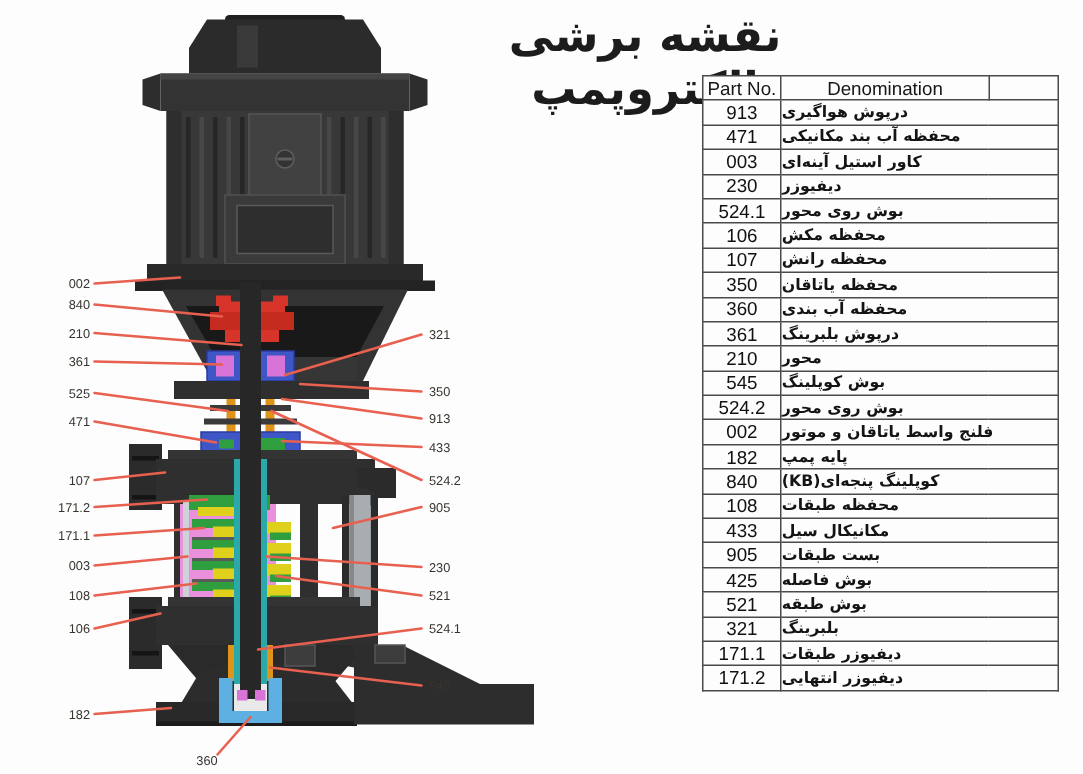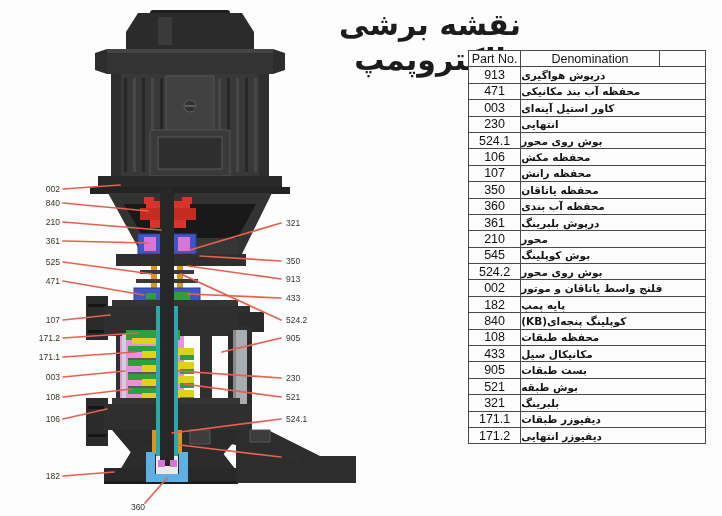--- a/index.html
+++ b/index.html
@@ -70,21 +70,21 @@
       <tr>
         <td class="pn">471</td>
         <td class="dn" colspan="2">محفظه آب بند مکانیکی</td>
       </tr>
       <tr>
         <td class="pn">003</td>
         <td class="dn" colspan="2">کاور استیل آینه‌ای</td>
       </tr>
       <tr>
         <td class="pn">230</td>
-        <td class="dn" colspan="2">انتهایی</td>
+        <td class="dn" colspan="2">دیفیوزر</td>
       </tr>
       <tr>
         <td class="pn">524.1</td>
         <td class="dn" colspan="2">بوش روی محور</td>
       </tr>
       <tr>
         <td class="pn">106</td>
         <td class="dn" colspan="2">محفظه مکش</td>
       </tr>
       <tr>
@@ -131,20 +131,24 @@
         <td class="pn">108</td>
         <td class="dn" colspan="2">محفظه طبقات</td>
       </tr>
       <tr>
         <td class="pn">433</td>
         <td class="dn" colspan="2">مکانیکال سیل</td>
       </tr>
       <tr>
         <td class="pn">905</td>
         <td class="dn" colspan="2">بست طبقات</td>
+      </tr>
+      <tr>
+        <td class="pn">425</td>
+        <td class="dn" colspan="2">بوش فاصله</td>
       </tr>
       <tr>
         <td class="pn">521</td>
         <td class="dn" colspan="2">بوش طبقه</td>
       </tr>
       <tr>
         <td class="pn">321</td>
         <td class="dn" colspan="2">بلبرینگ</td>
       </tr>
       <tr>

